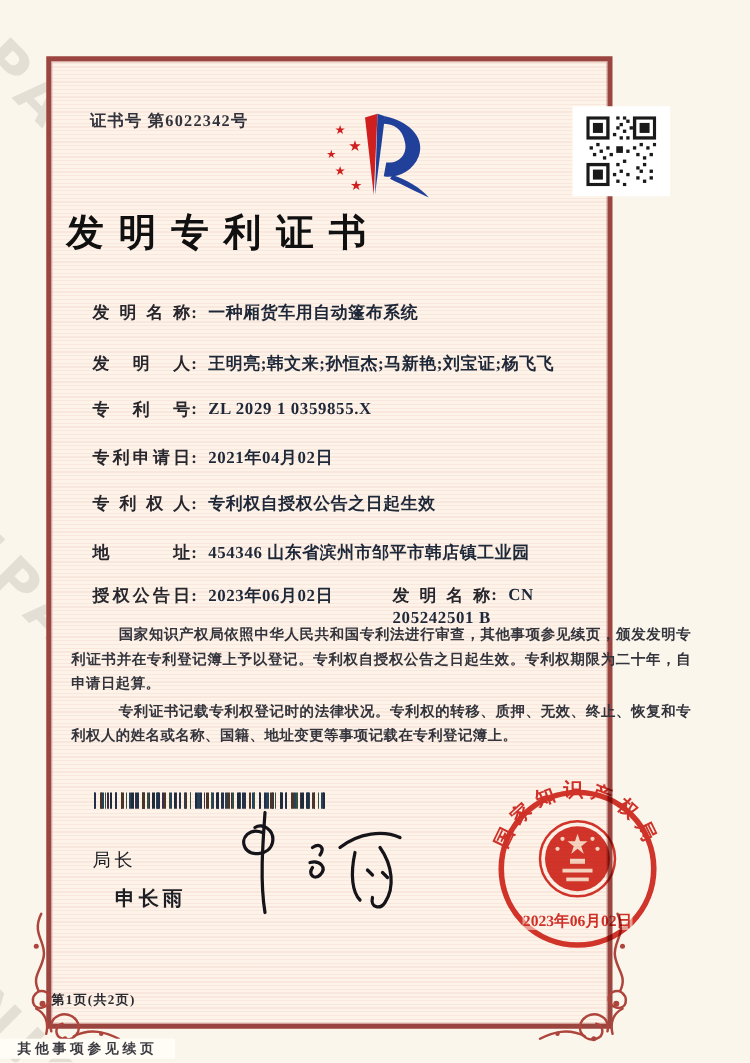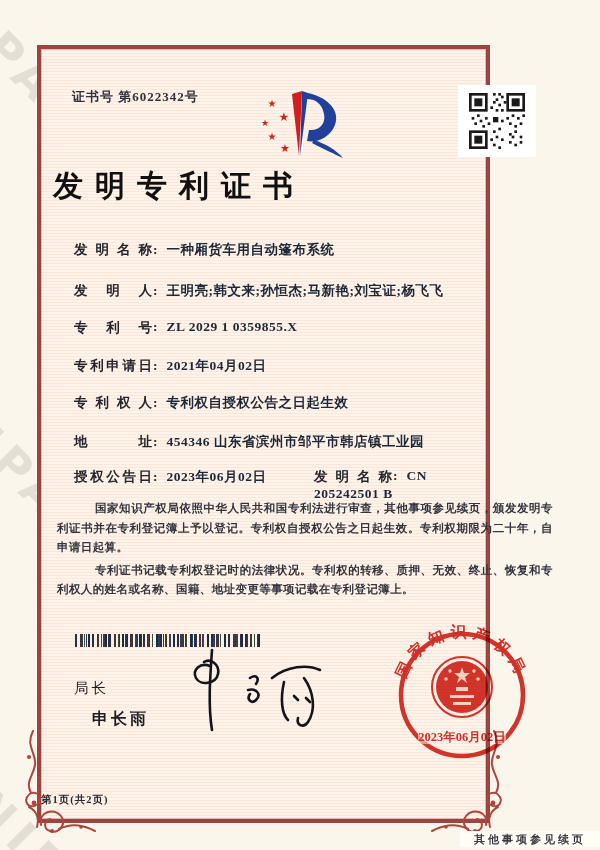--- a/index.html
+++ b/index.html
@@ -62,21 +62,21 @@
   }
   .director-title{position:absolute;left:33px;top:630px;font-size:14.5px;font-weight:normal;color:#1d1d24;letter-spacing:3px;}
   .director-name{position:absolute;left:33px;top:660px;font-size:16px;font-weight:bold;color:#1d1d24;letter-spacing:3px;margin-left:18px;}
   .sig{position:absolute;left:131px;top:599px;width:165px;height:90px;}
   
   .page-info{
     position:absolute;left:0;right:0;top:744px;text-align:left;
     font-size:10.5px;font-weight:bold;color:#2a2a30;letter-spacing:1px;
   }
   .note{
-    position:absolute;left:0;right:0;top:829px;text-align:right;z-index:3;
+    position:absolute;left:0;right:0;top:829px;text-align:left;z-index:3;
   }
   .note span{
     background:#fffdf6;padding:2px 14px;font-size:11px;color:#3c3c42;
     font-weight:bold;letter-spacing:3px;
   }
   
   .seal{position:absolute;left:392px;top:623px;width:140px;height:140px;z-index:6;opacity:.93;mix-blend-mode:multiply;}
   .orn{position:absolute;width:88px;height:110px;z-index:4;pointer-events:none;}
   .orn-bl{left:-22px;bottom:-18px;}
   .orn-br{right:-22px;bottom:-18px;transform:scaleX(-1);}

